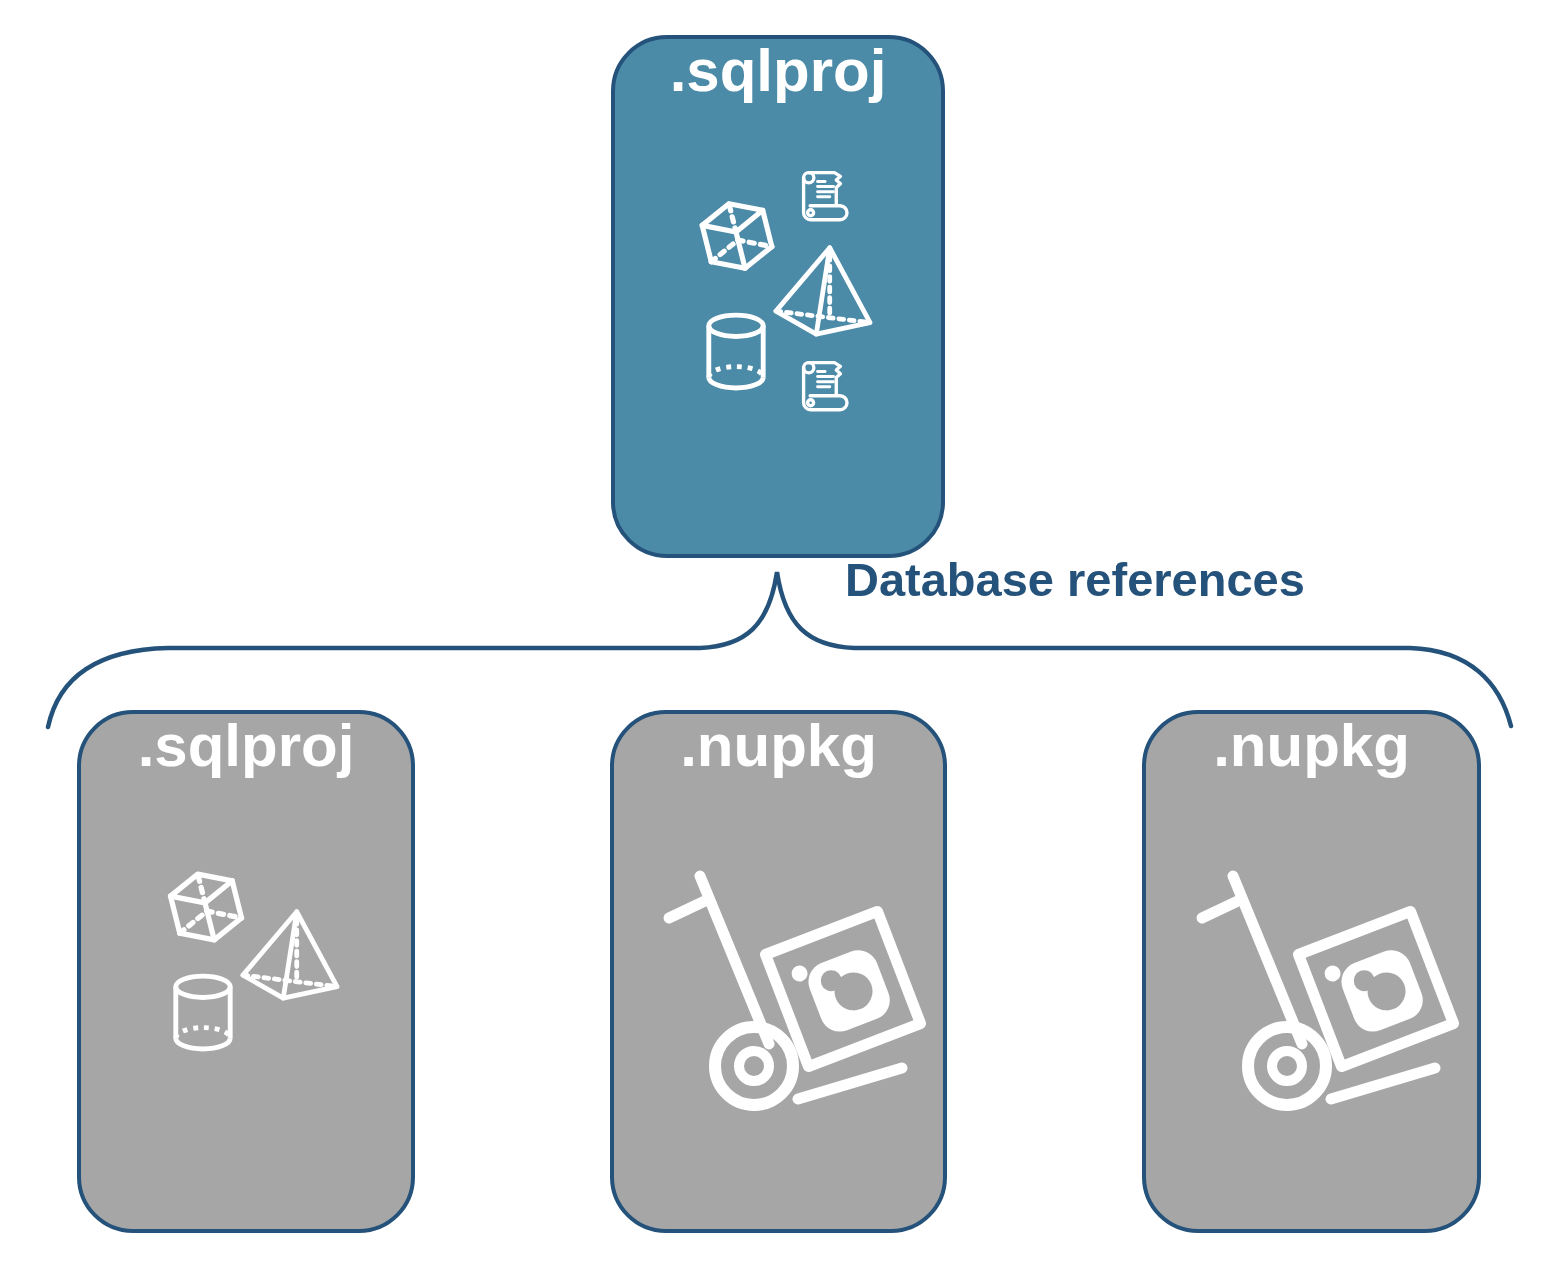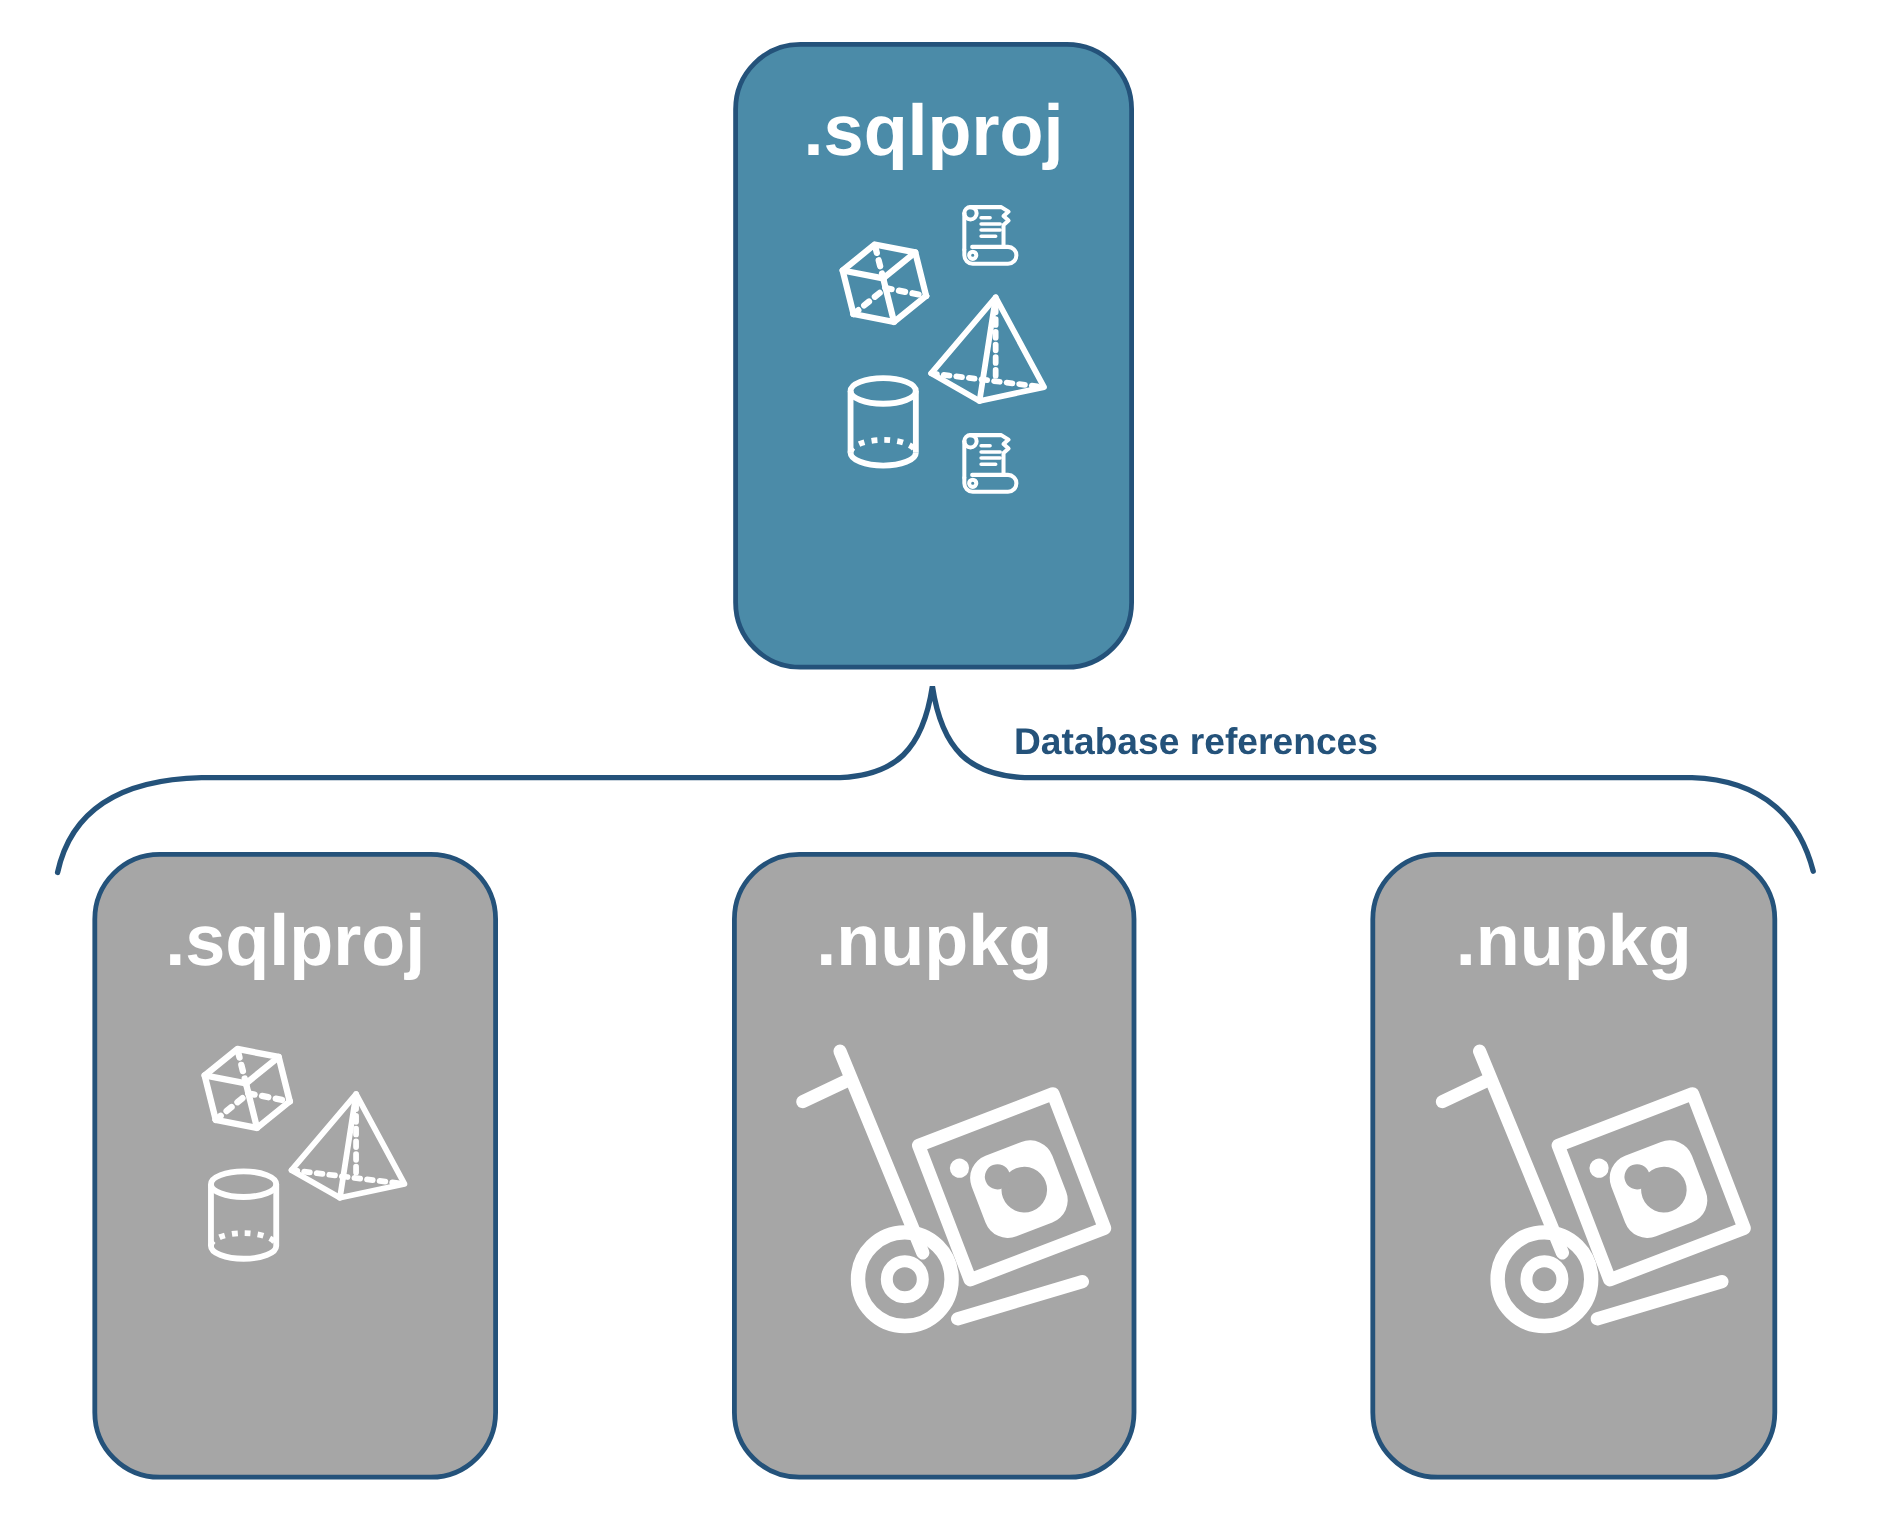--- a/index.html
+++ b/index.html
@@ -17,29 +17,29 @@
   .card{
     position:absolute;box-sizing:border-box;border:4px solid var(--accent-navy);
     border-radius:56px;width:338px;height:523px;
   }
   .card.parent{left:611px;top:35px;width:334px;background:var(--parent-fill);}
   .card.child{top:710px;background:var(--child-fill);}
   .card.c1{left:77px;}
   .card.c2{left:610px;width:337px;}
   .card.c3{left:1142px;width:339px;}
   .title{
-    margin-top:38px;text-align:center;color:var(--icon-white);
+    text-align:center;color:var(--icon-white);
     font-size:60px;font-weight:700;letter-spacing:0px;line-height:1.05;
   }
   .ic{position:absolute;color:var(--icon-white);display:block;}
   .brace{position:absolute;left:0;top:0;width:1566px;height:1274px;pointer-events:none;}
   .brace path{stroke:var(--accent-navy);stroke-width:4.5;fill:none;stroke-linecap:round;}
   .connector-label{
-    position:absolute;left:845px;top:600px;color:var(--accent-navy);
-    font-size:31px;font-weight:700;white-space:nowrap;text-align:center;
+    position:absolute;left:845px;top:552px;color:var(--accent-navy);
+    font-size:47px;font-weight:700;white-space:nowrap;text-align:center;
   }
   .defs{position:absolute;width:0;height:0;overflow:hidden;}
 </style>
 </head>
 <body>
 
 <div class="canvas">
 
   <svg class="defs" aria-hidden="true">
     <defs>

